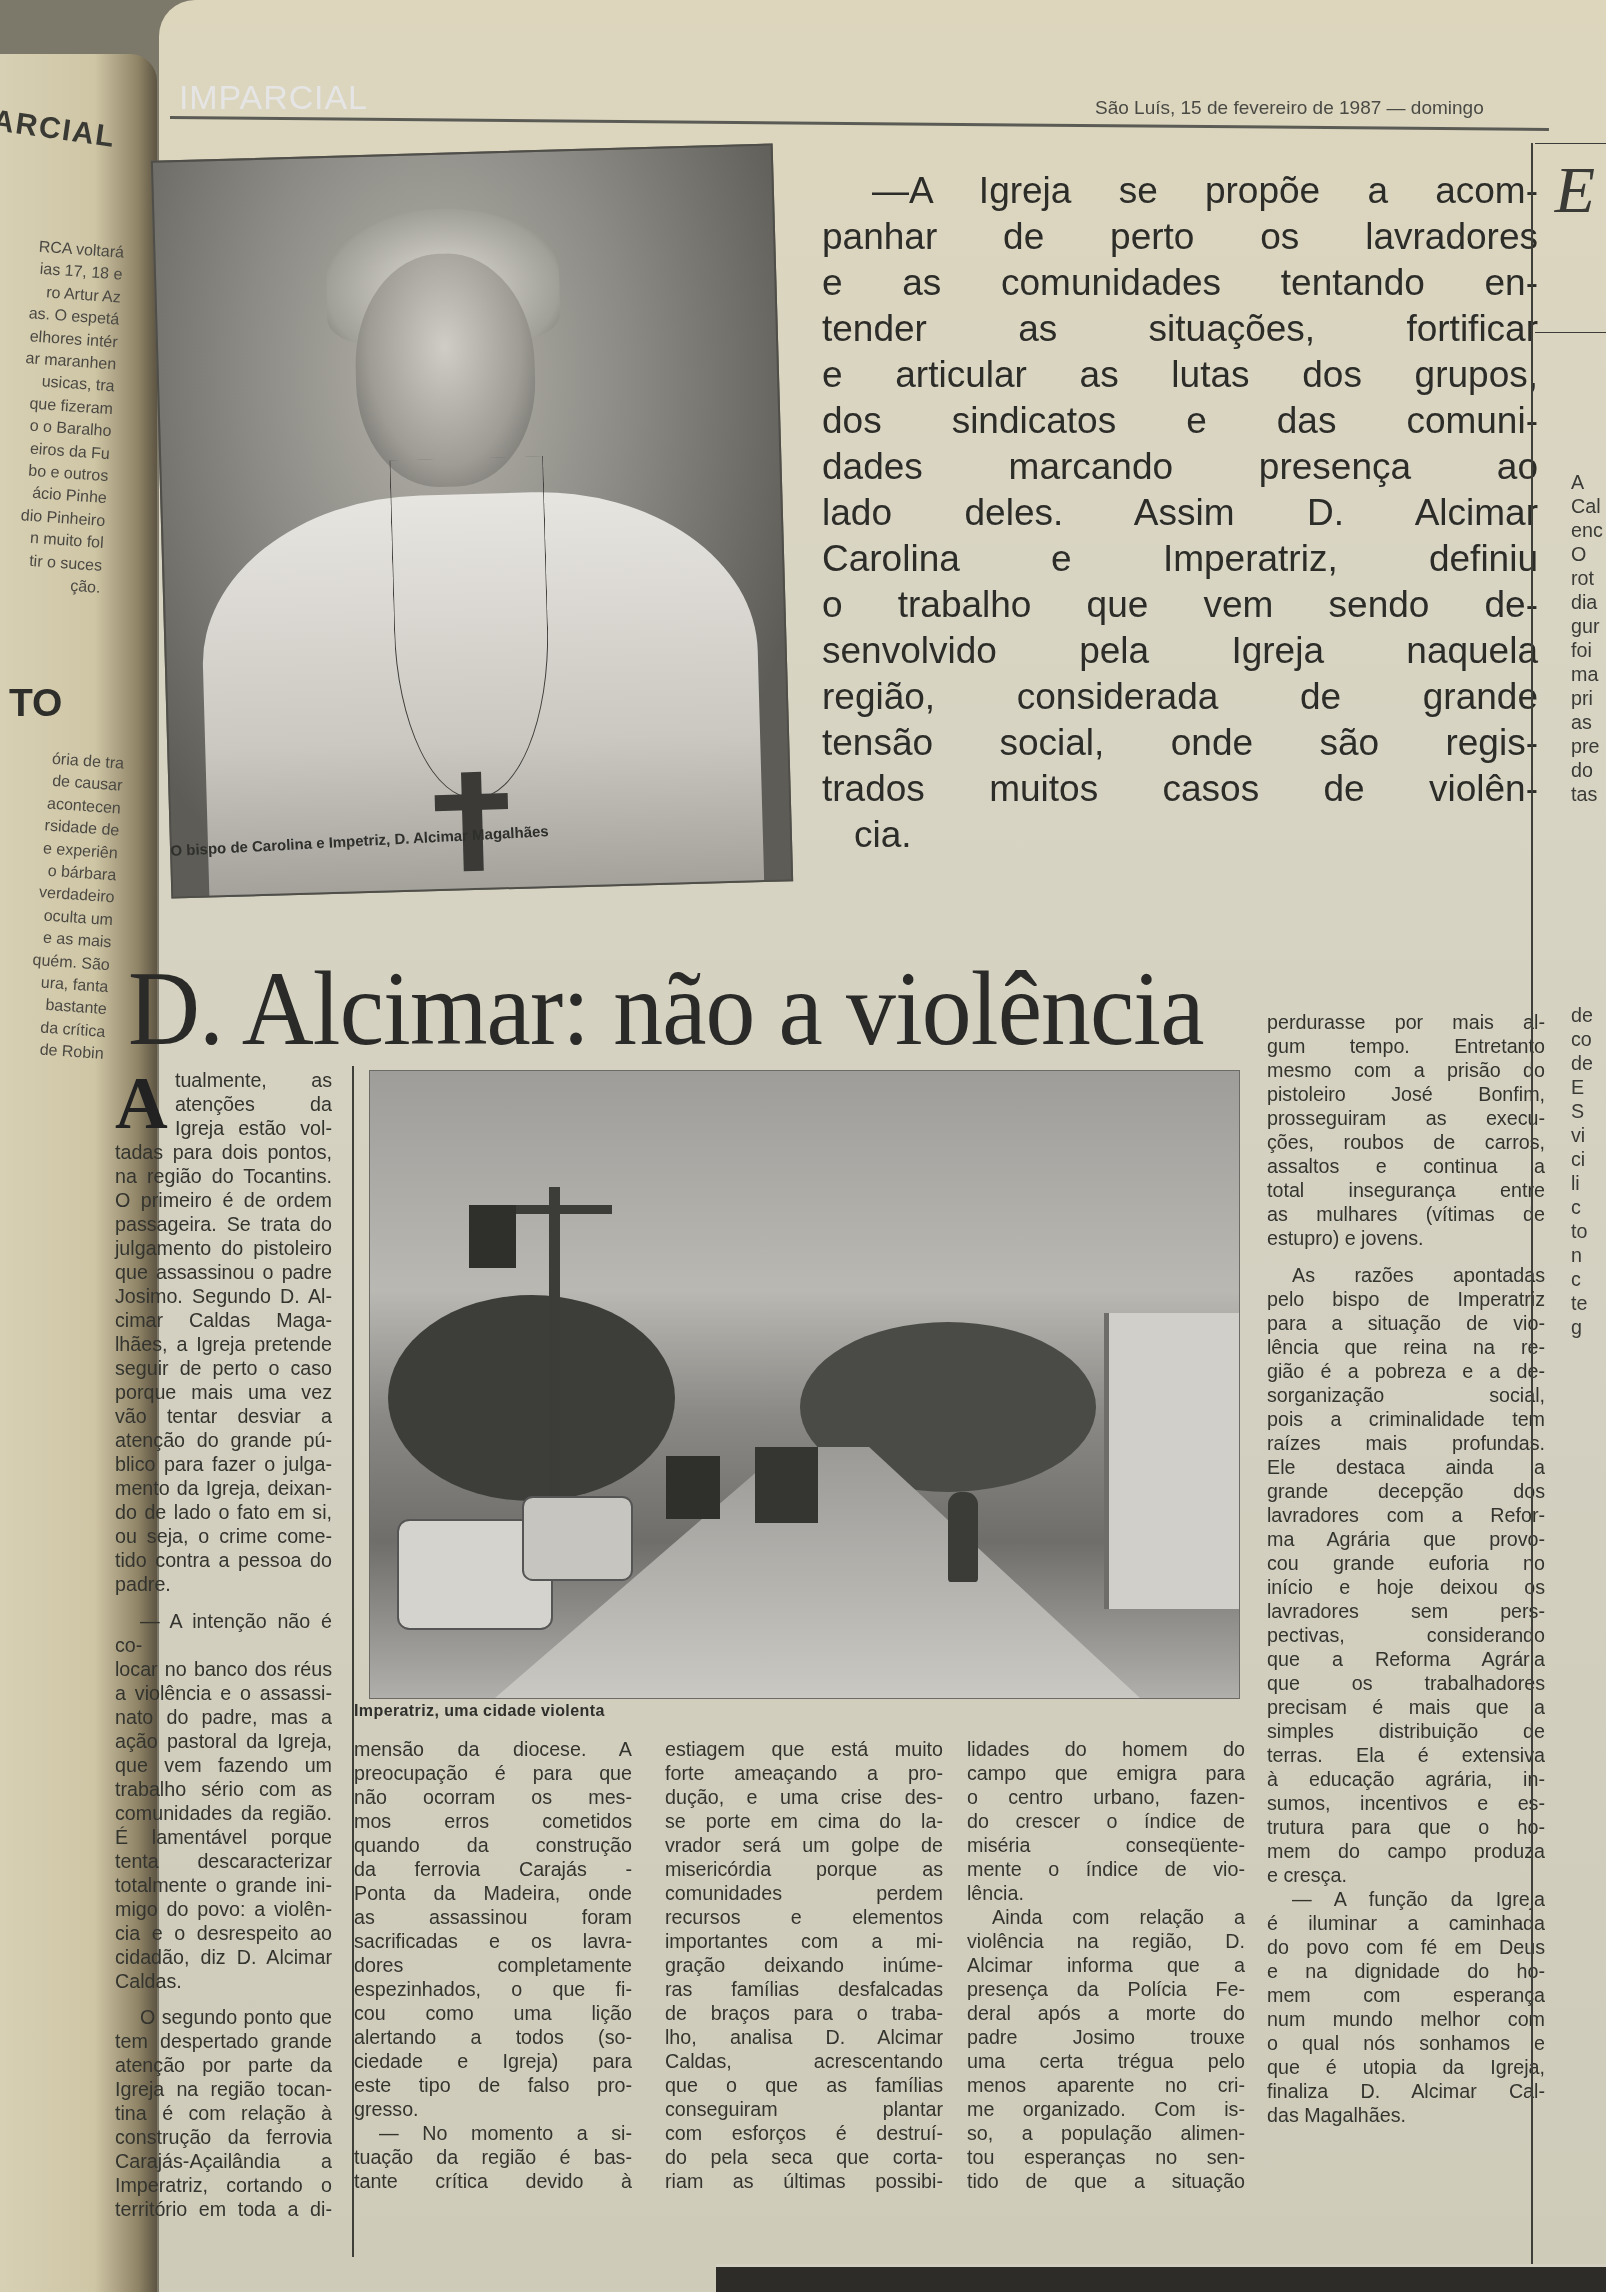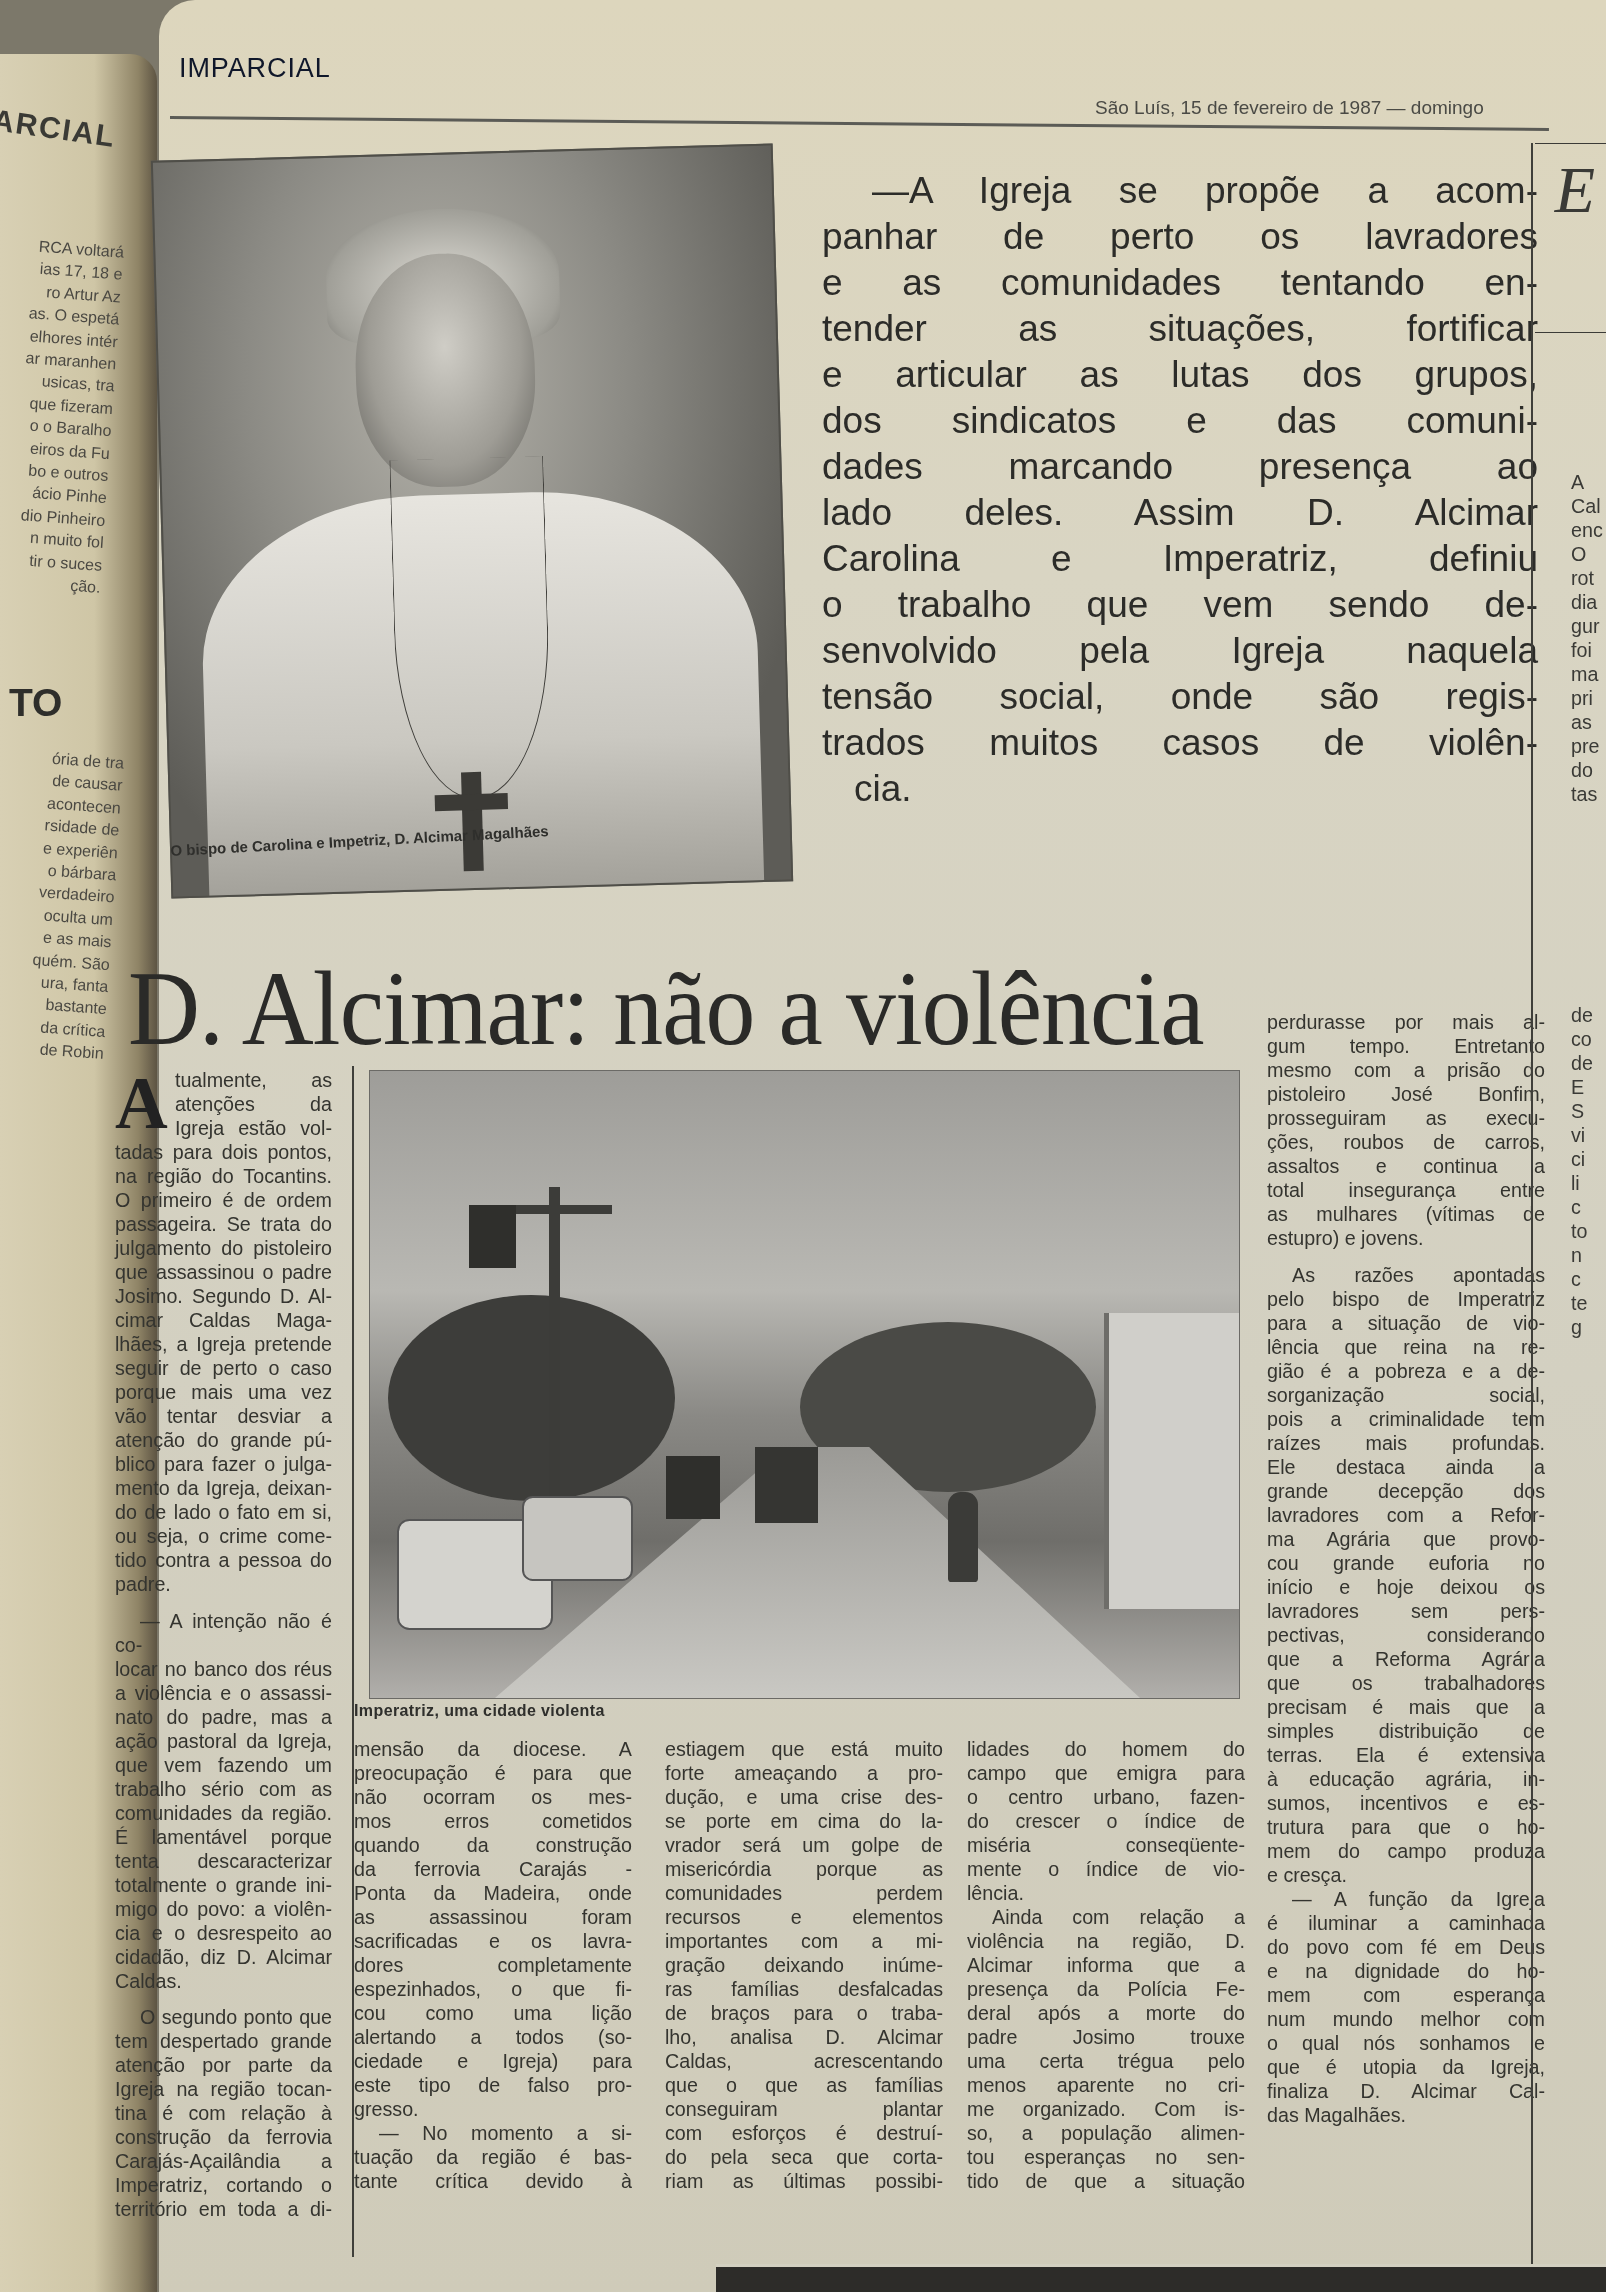--- a/index.html
+++ b/index.html
@@ -24,21 +24,21 @@
   }
   .left-page .lp-head {
     position:absolute; left:9px; top:627px; font-size:39px; font-weight:900; color:#2e2e2b;
   }
   .main-page {
     position:absolute; left:159px; top:0; width:1447px; height:2293px;
     background:linear-gradient(180deg,#ddd6bd 0%,#d9d5c3 25%,#d3d0c1 60%,#cfcbb9 100%);
     border-radius:36px 0 0 0;
   }
   .masthead {
-    position:absolute; left:179px; top:53px; font-size:27px; letter-spacing:0.9px; color:#0f172a;
+    position:absolute; left:179px; top:78px; font-size:34px; letter-spacing:0.9px; color:#e5e5e5;
   }
   .rule-top {
     position:absolute; left:170px; top:116px; width:1379px; height:2.7px; background:#5b5b56;
     transform:rotate(0.5deg); transform-origin:left;
   }
   .dateline {
     position:absolute; left:1095px; top:97px; font-size:19px; color:#4a4a45;
   }
   .photo1 {
     position:absolute; left:161px; top:152px; width:618px; height:734px;
@@ -185,20 +185,21 @@
     <span style="text-align: justify; text-align-last: justify;">panhar de perto os lavradores</span>
     <span style="text-align: justify; text-align-last: justify;">e as comunidades tentando en-</span>
     <span style="text-align: justify; text-align-last: justify;">tender as situações, fortificar</span>
     <span style="text-align: justify; text-align-last: justify;">e articular as lutas dos grupos,</span>
     <span style="text-align: justify; text-align-last: justify;">dos sindicatos e das comuni-</span>
     <span style="text-align: justify; text-align-last: justify;">dades marcando presença ao</span>
     <span style="text-align: justify; text-align-last: justify;">lado deles. Assim D. Alcimar</span>
     <span style="text-align: justify; text-align-last: justify;">Carolina e Imperatriz, definiu</span>
     <span style="text-align: justify; text-align-last: justify;">o trabalho que vem sendo de-</span>
     <span style="text-align: justify; text-align-last: justify;">senvolvido pela Igreja naquela</span>
+    <span style="text-align: justify; text-align-last: justify;">região, considerada de grande</span>
     <span style="text-align: justify; text-align-last: justify;">tensão social, onde são regis-</span>
     <span style="text-align: justify; text-align-last: justify;">trados muitos casos de violên-</span>
     <span style="text-align: justify; text-align-last: left; margin-left: 32px;">cia.</span>
   </div>
 
 <div class="headline">D. Alcimar: não a violência</div>
 
 <div class="col" id="col1" style="left:115px; top:1068px; width:217px;">
     <span class="dropcap" style="display: block;">A</span>
     <span>tualmente, as</span>

